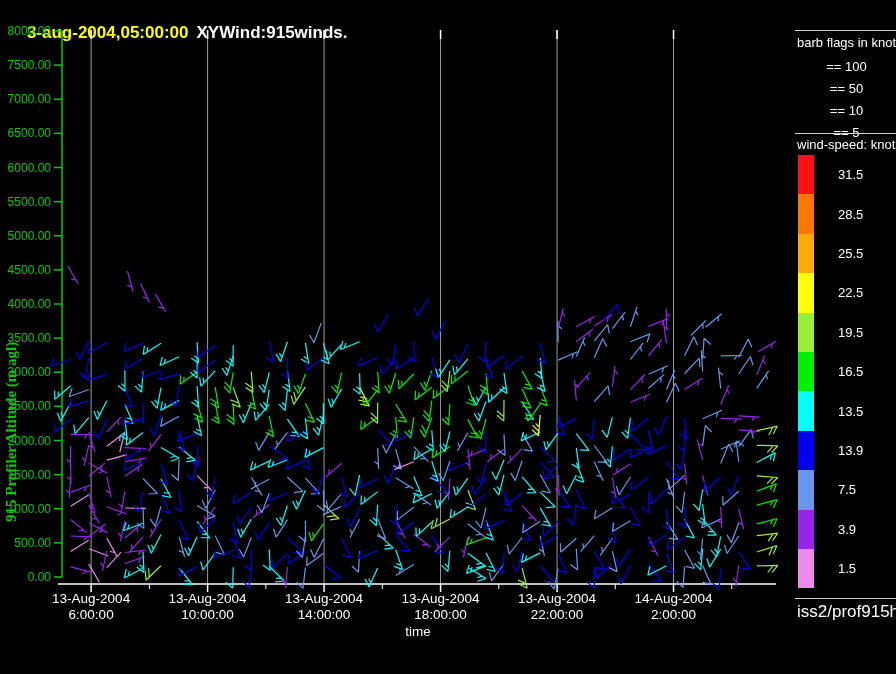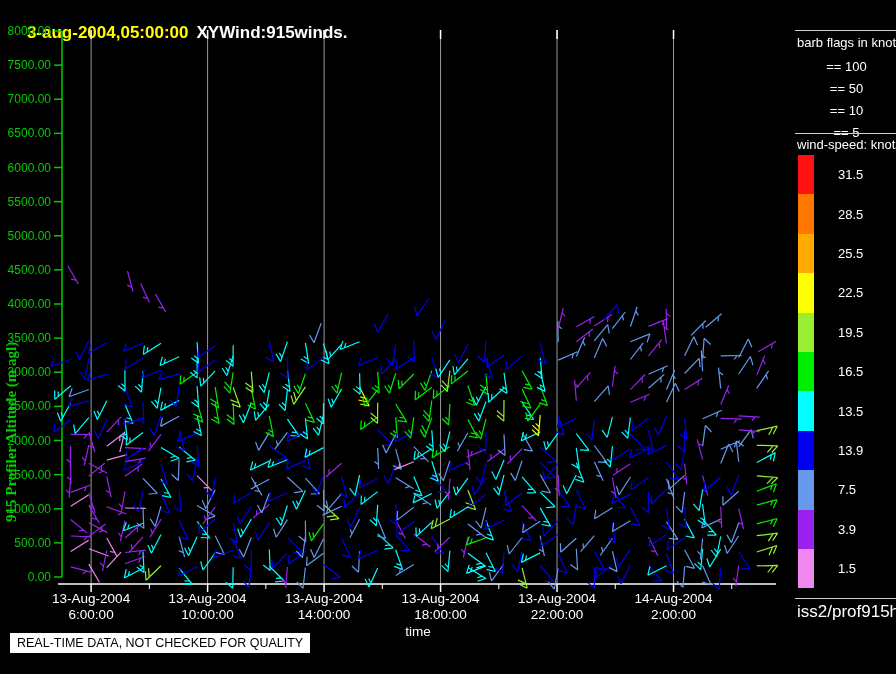--- a/index.html
+++ b/index.html
@@ -694,14 +694,13 @@
         <span class="band-label">3.9</span>
       </div>
       <div class="band-row">
         <div class="band-swatch" style="background: rgb(238, 136, 238);"></div>
         <span class="band-label">1.5</span>
       </div>
     </div>
   <div class="panel-line" style="top:598px"></div>
   <div id="station-id">iss2/prof915h</div>
 
-  <div id="watermark">REAL-TIME DATA, NOT CHECKED FOR QUALITY</div>
 </div>
 
 </body></html>

